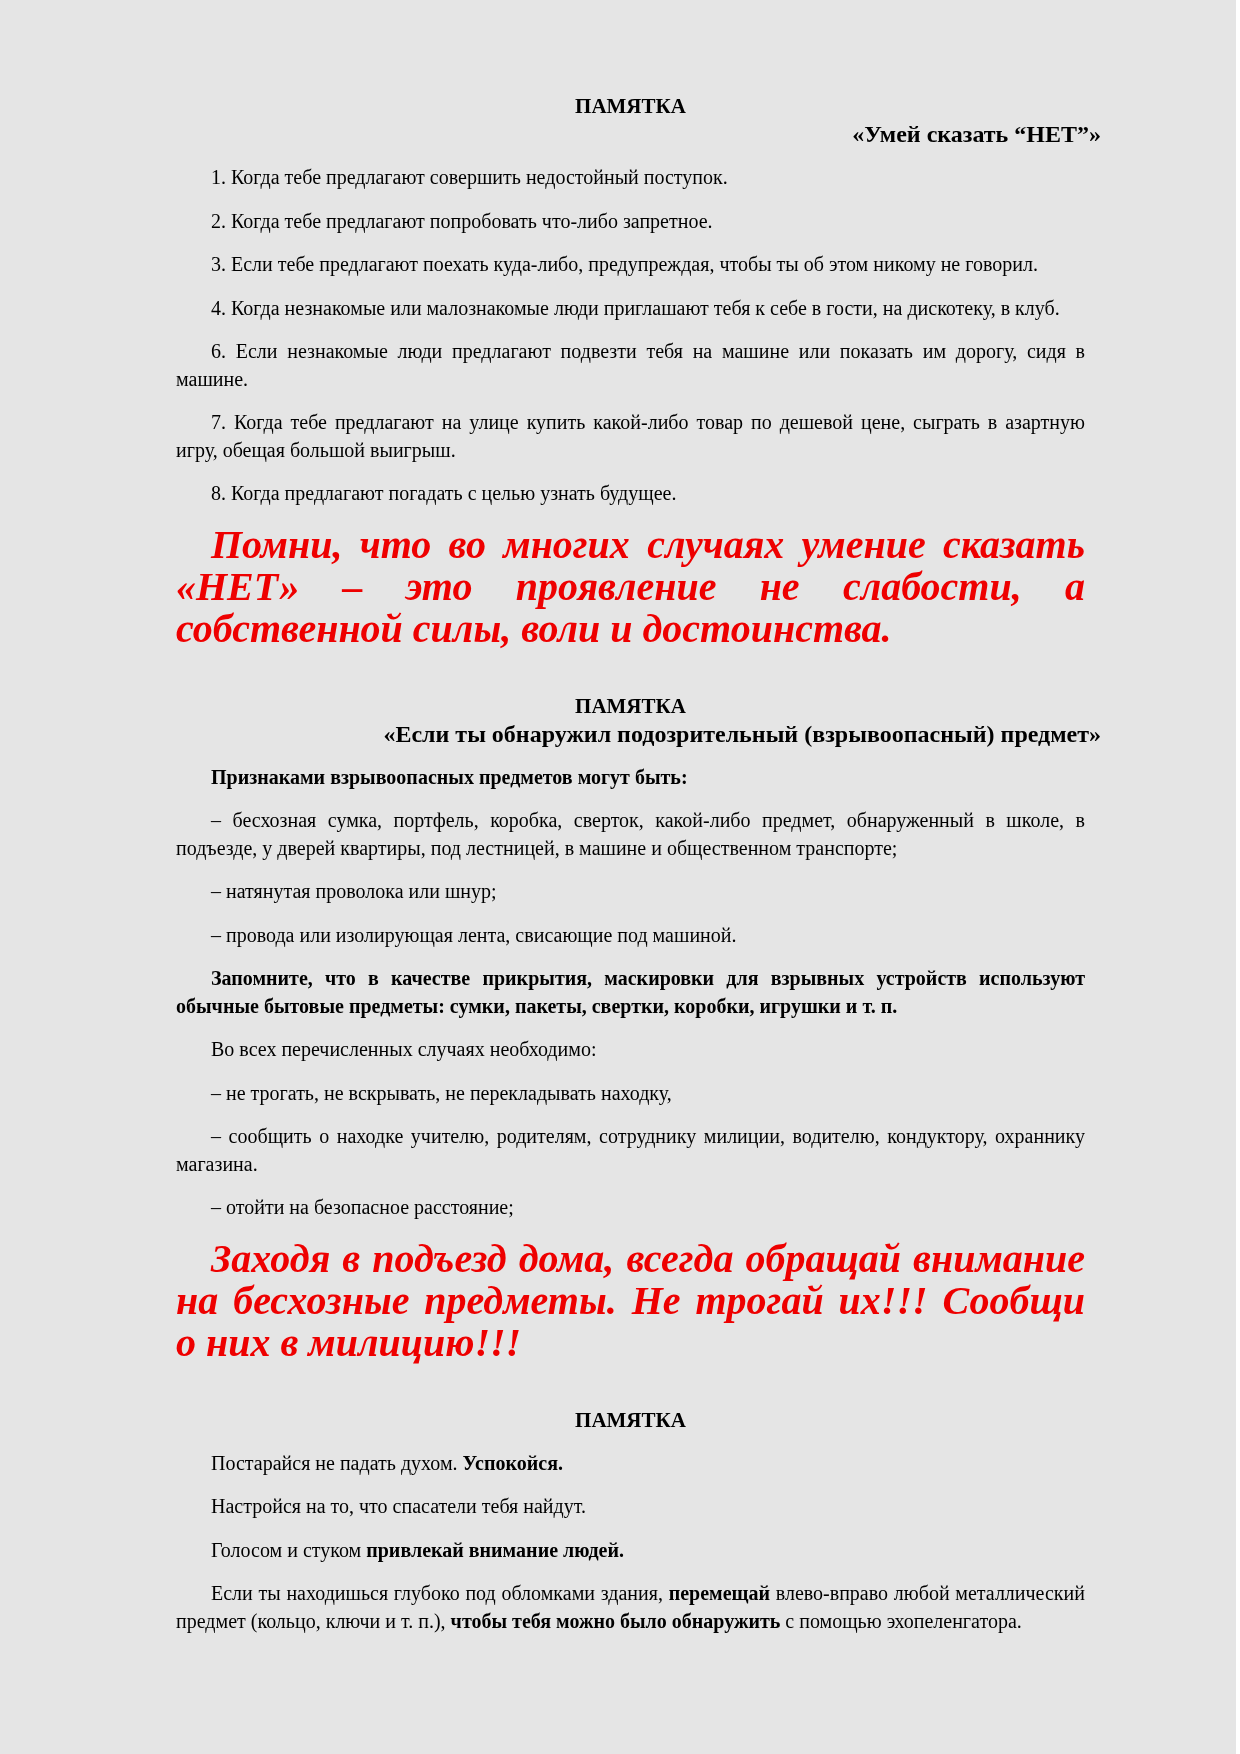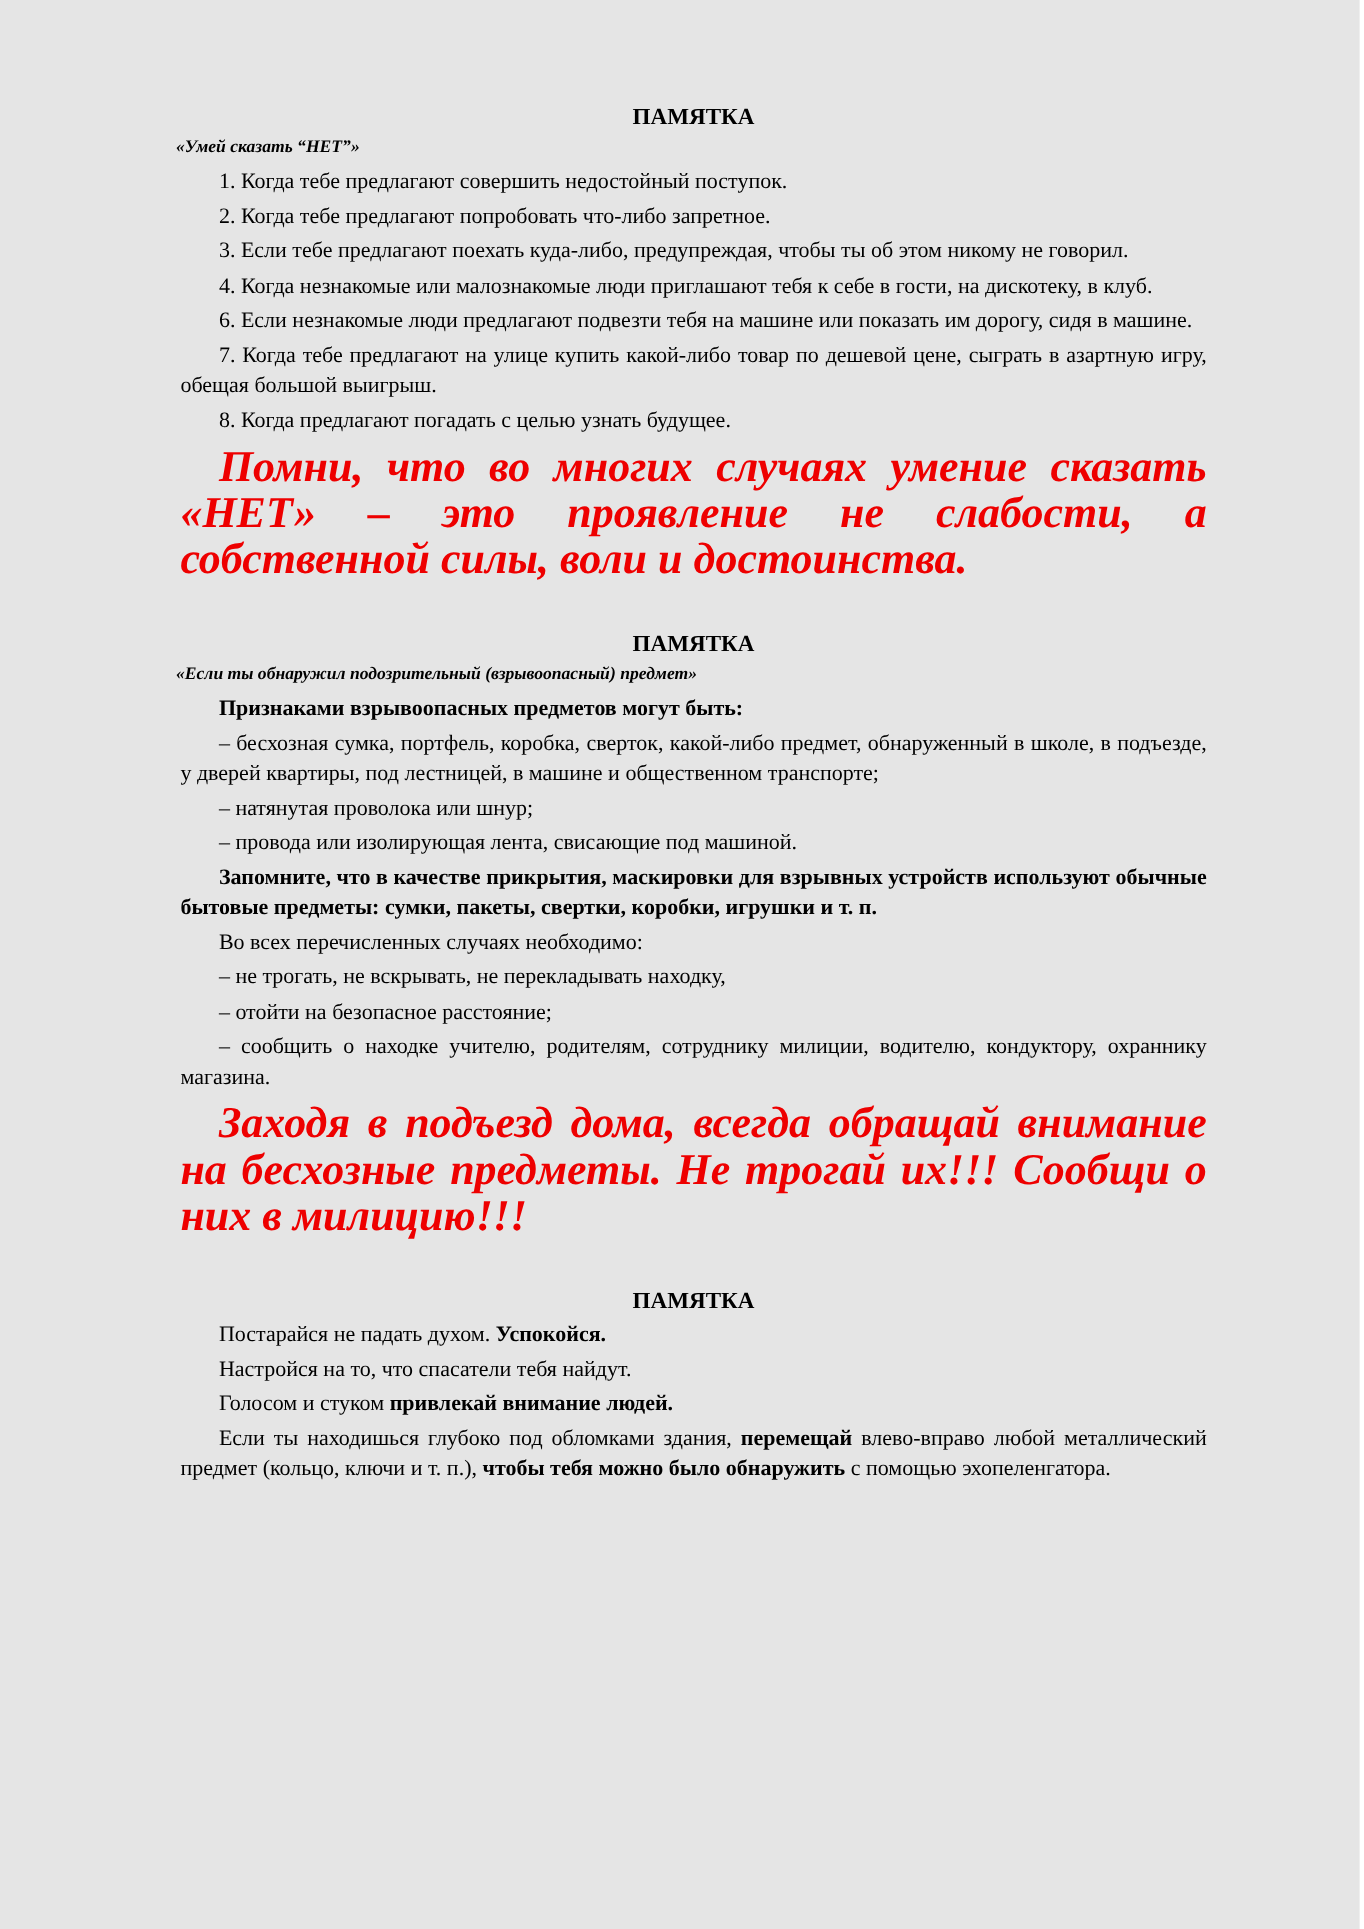--- a/index.html
+++ b/index.html
@@ -23,28 +23,27 @@
   .memo-title {
     margin: 0;
     font-size: 21px;
     line-height: 28px;
     font-weight: bold;
     font-style: normal;
     text-align: center;
   }
   .memo-subtitle {
     margin: 0;
-    font-size: 16px;
+    font-size: 24px;
     line-height: 28px;
     font-weight: bold;
-    font-style: italic;
-    text-align: left;
+    text-align: right;
   }
   .para {
-    margin: 4px;
+    margin: 16px;
     font-size: 20px;
     line-height: 27.5px;
     text-align: justify;
     text-indent: 35px;
   }
   .para.emph {
     font-weight: bold;
   }
   .para.red {
     color: var(--accent-red, #ee0000);
@@ -79,22 +78,22 @@
       <section class="memo-section">
         <h1 class="memo-title">ПАМЯТКА</h1>
         <h2 class="memo-subtitle">«Если ты обнаружил подозрительный (взрывоопасный) предмет»</h2>
         <p class="para body"><span class="run-bold">Признаками взрывоопасных предметов могут быть:</span></p>
         <p class="para body"><span>– бесхозная сумка, портфель, коробка, сверток, какой-либо предмет, обнаруженный в школе, в подъезде, у дверей квартиры, под лестницей, в машине и общественном транспорте;</span></p>
         <p class="para body"><span>– натянутая проволока или шнур;</span></p>
         <p class="para body"><span>– провода или изолирующая лента, свисающие под машиной.</span></p>
         <p class="para emph"><span>Запомните, что в качестве прикрытия, маскировки для взрывных устройств используют обычные бытовые предметы: сумки, пакеты, свертки, коробки, игрушки и т. п.</span></p>
         <p class="para body"><span>Во всех перечисленных случаях необходимо:</span></p>
         <p class="para body"><span>– не трогать, не вскрывать, не перекладывать находку,</span></p>
+        <p class="para body"><span>– сообщить о находке учителю, родителям, сотруднику милиции, водителю, кондуктору, охраннику магазина.</span></p>
         <p class="para body"><span>– отойти на безопасное расстояние;</span></p>
-        <p class="para body"><span>– сообщить о находке учителю, родителям, сотруднику милиции, водителю, кондуктору, охраннику магазина.</span></p>
         <p class="para red"><span>Заходя в подъезд дома, всегда обращай внимание на бесхозные предметы. Не трогай их!!! Сообщи о них в милицию!!!</span></p>
       </section>
       <section class="memo-section">
         <h1 class="memo-title">ПАМЯТКА</h1>
         <p class="para body"><span>Постарайся не падать духом. </span><span class="run-bold">Успокойся.</span></p>
         <p class="para body"><span>Настройся на то, что спасатели тебя найдут.</span></p>
         <p class="para body"><span>Голосом и стуком </span><span class="run-bold">привлекай внимание людей.</span></p>
         <p class="para body"><span>Если ты находишься глубоко под обломками здания, </span><span class="run-bold">перемещай</span><span> влево-вправо любой металлический предмет (кольцо, ключи и т. п.), </span><span class="run-bold">чтобы тебя можно было обнаружить</span><span> с помощью эхопеленгатора.</span></p>
       </section>
     </div>

